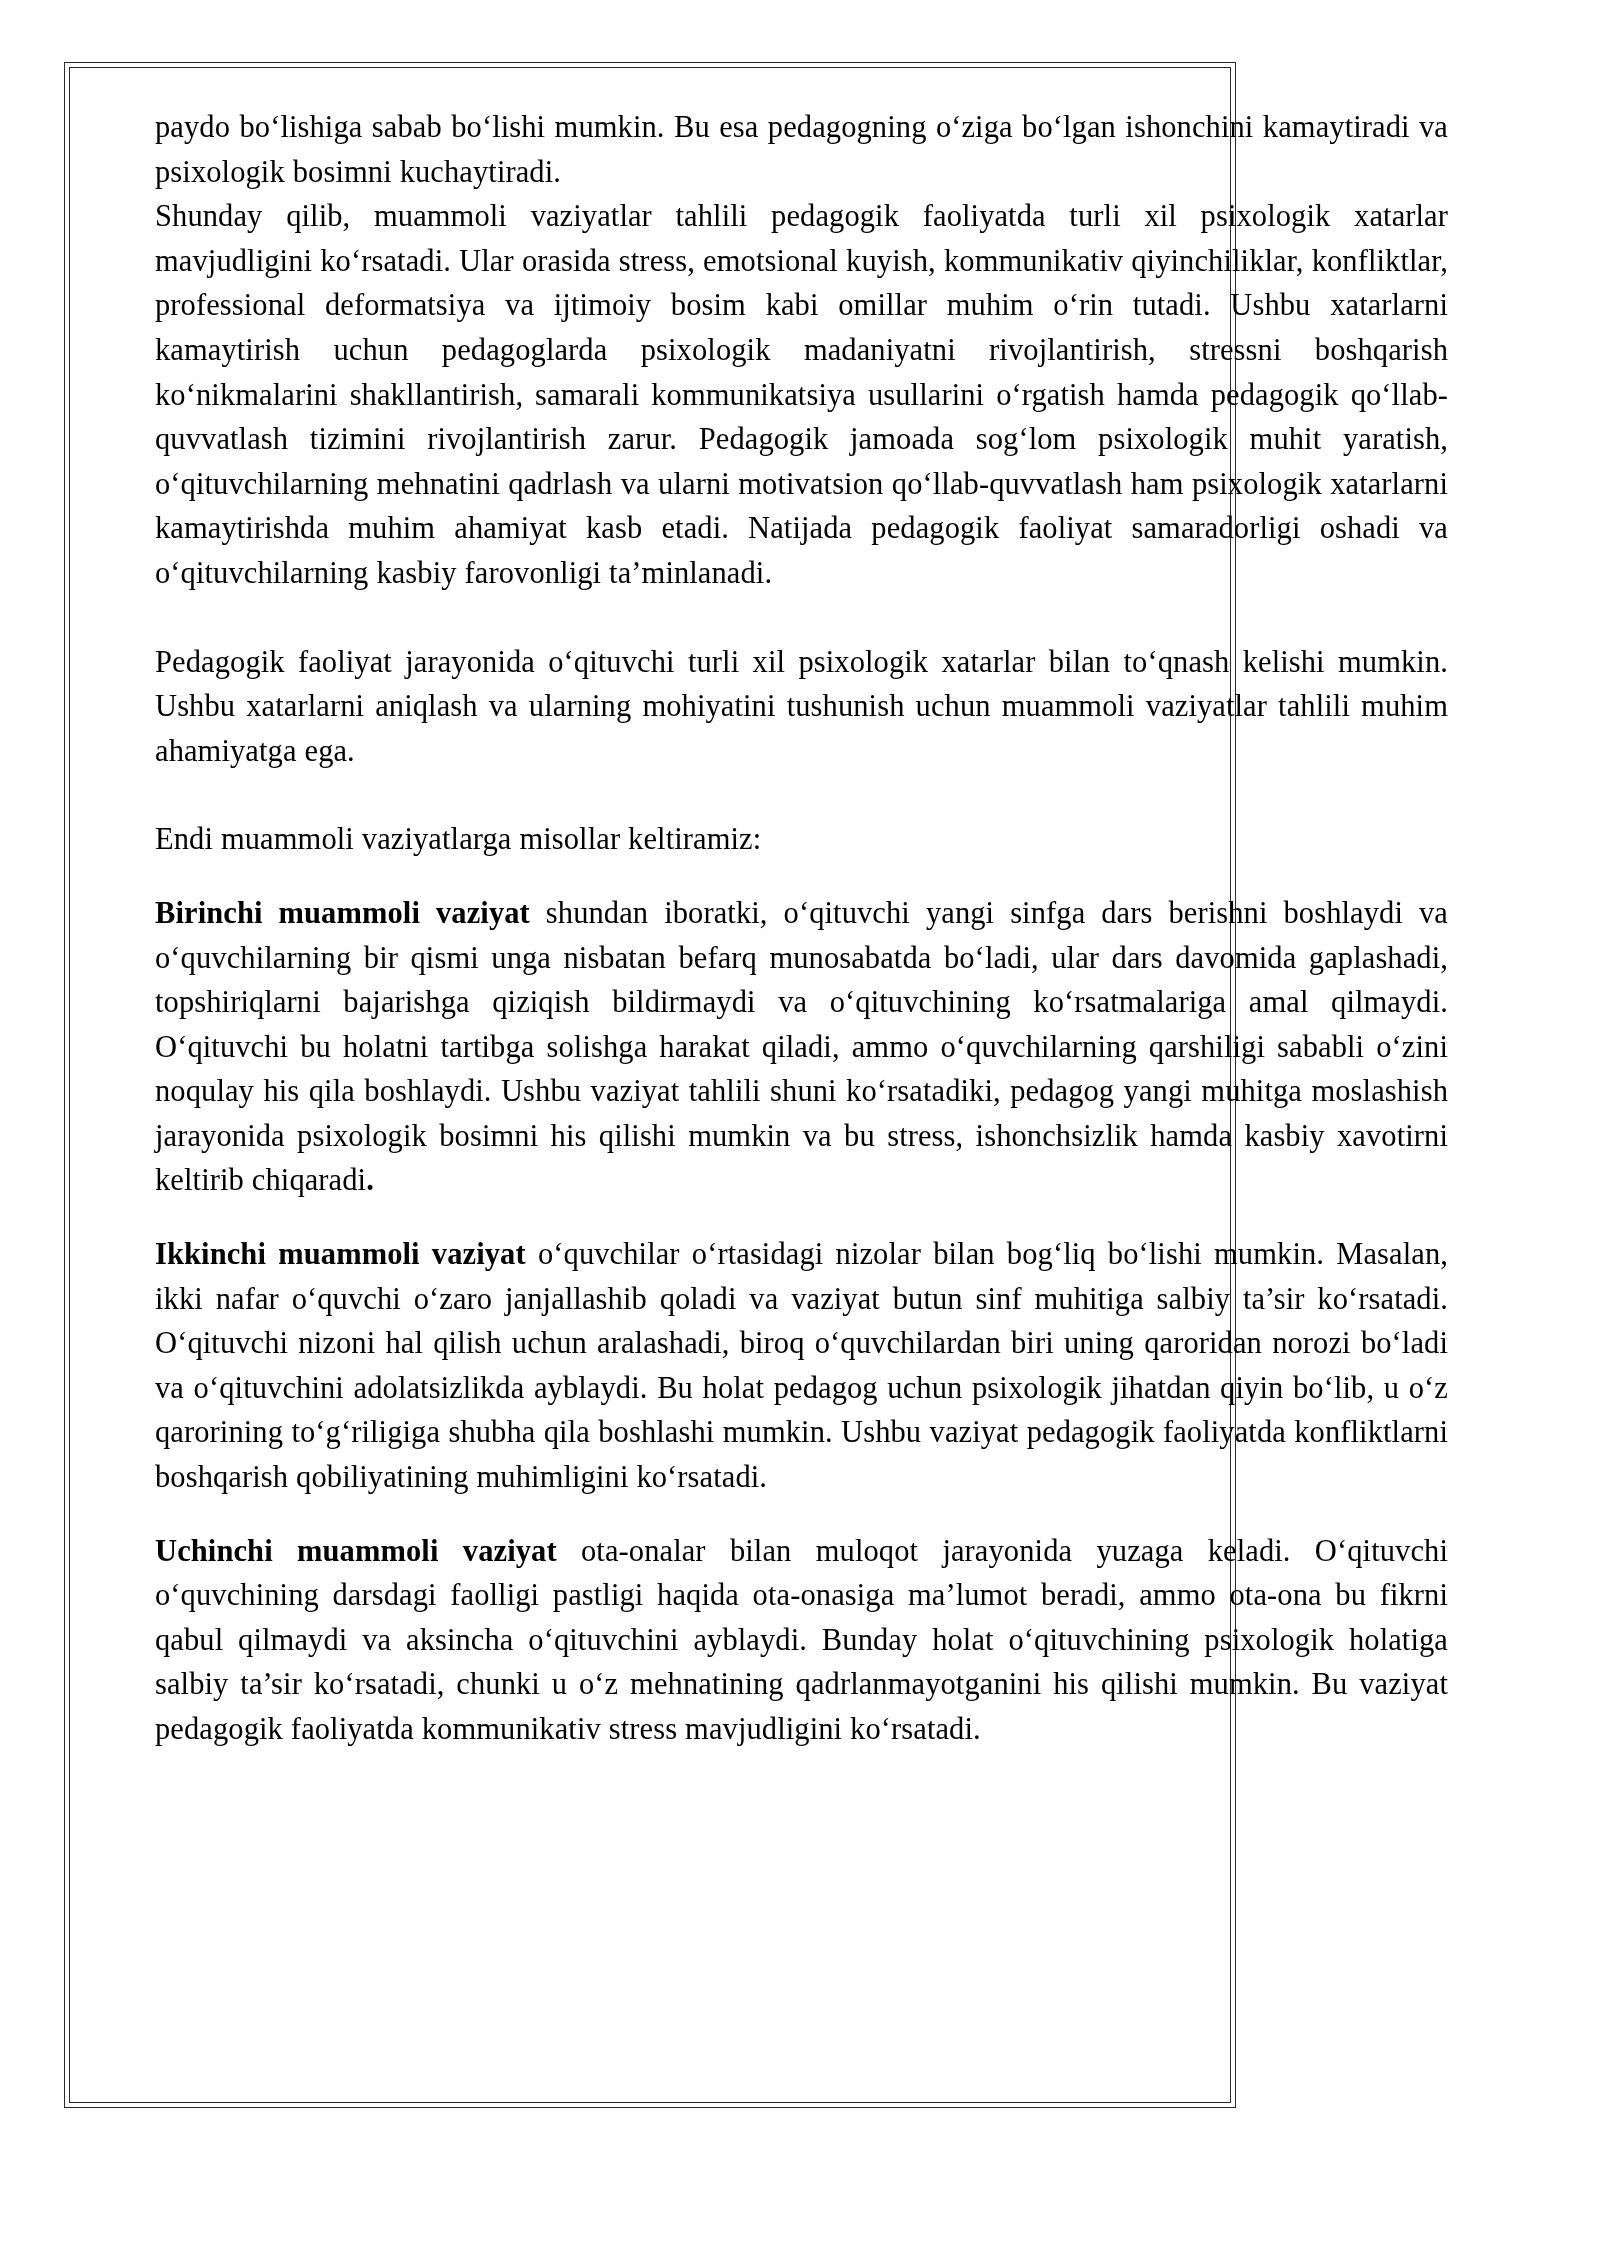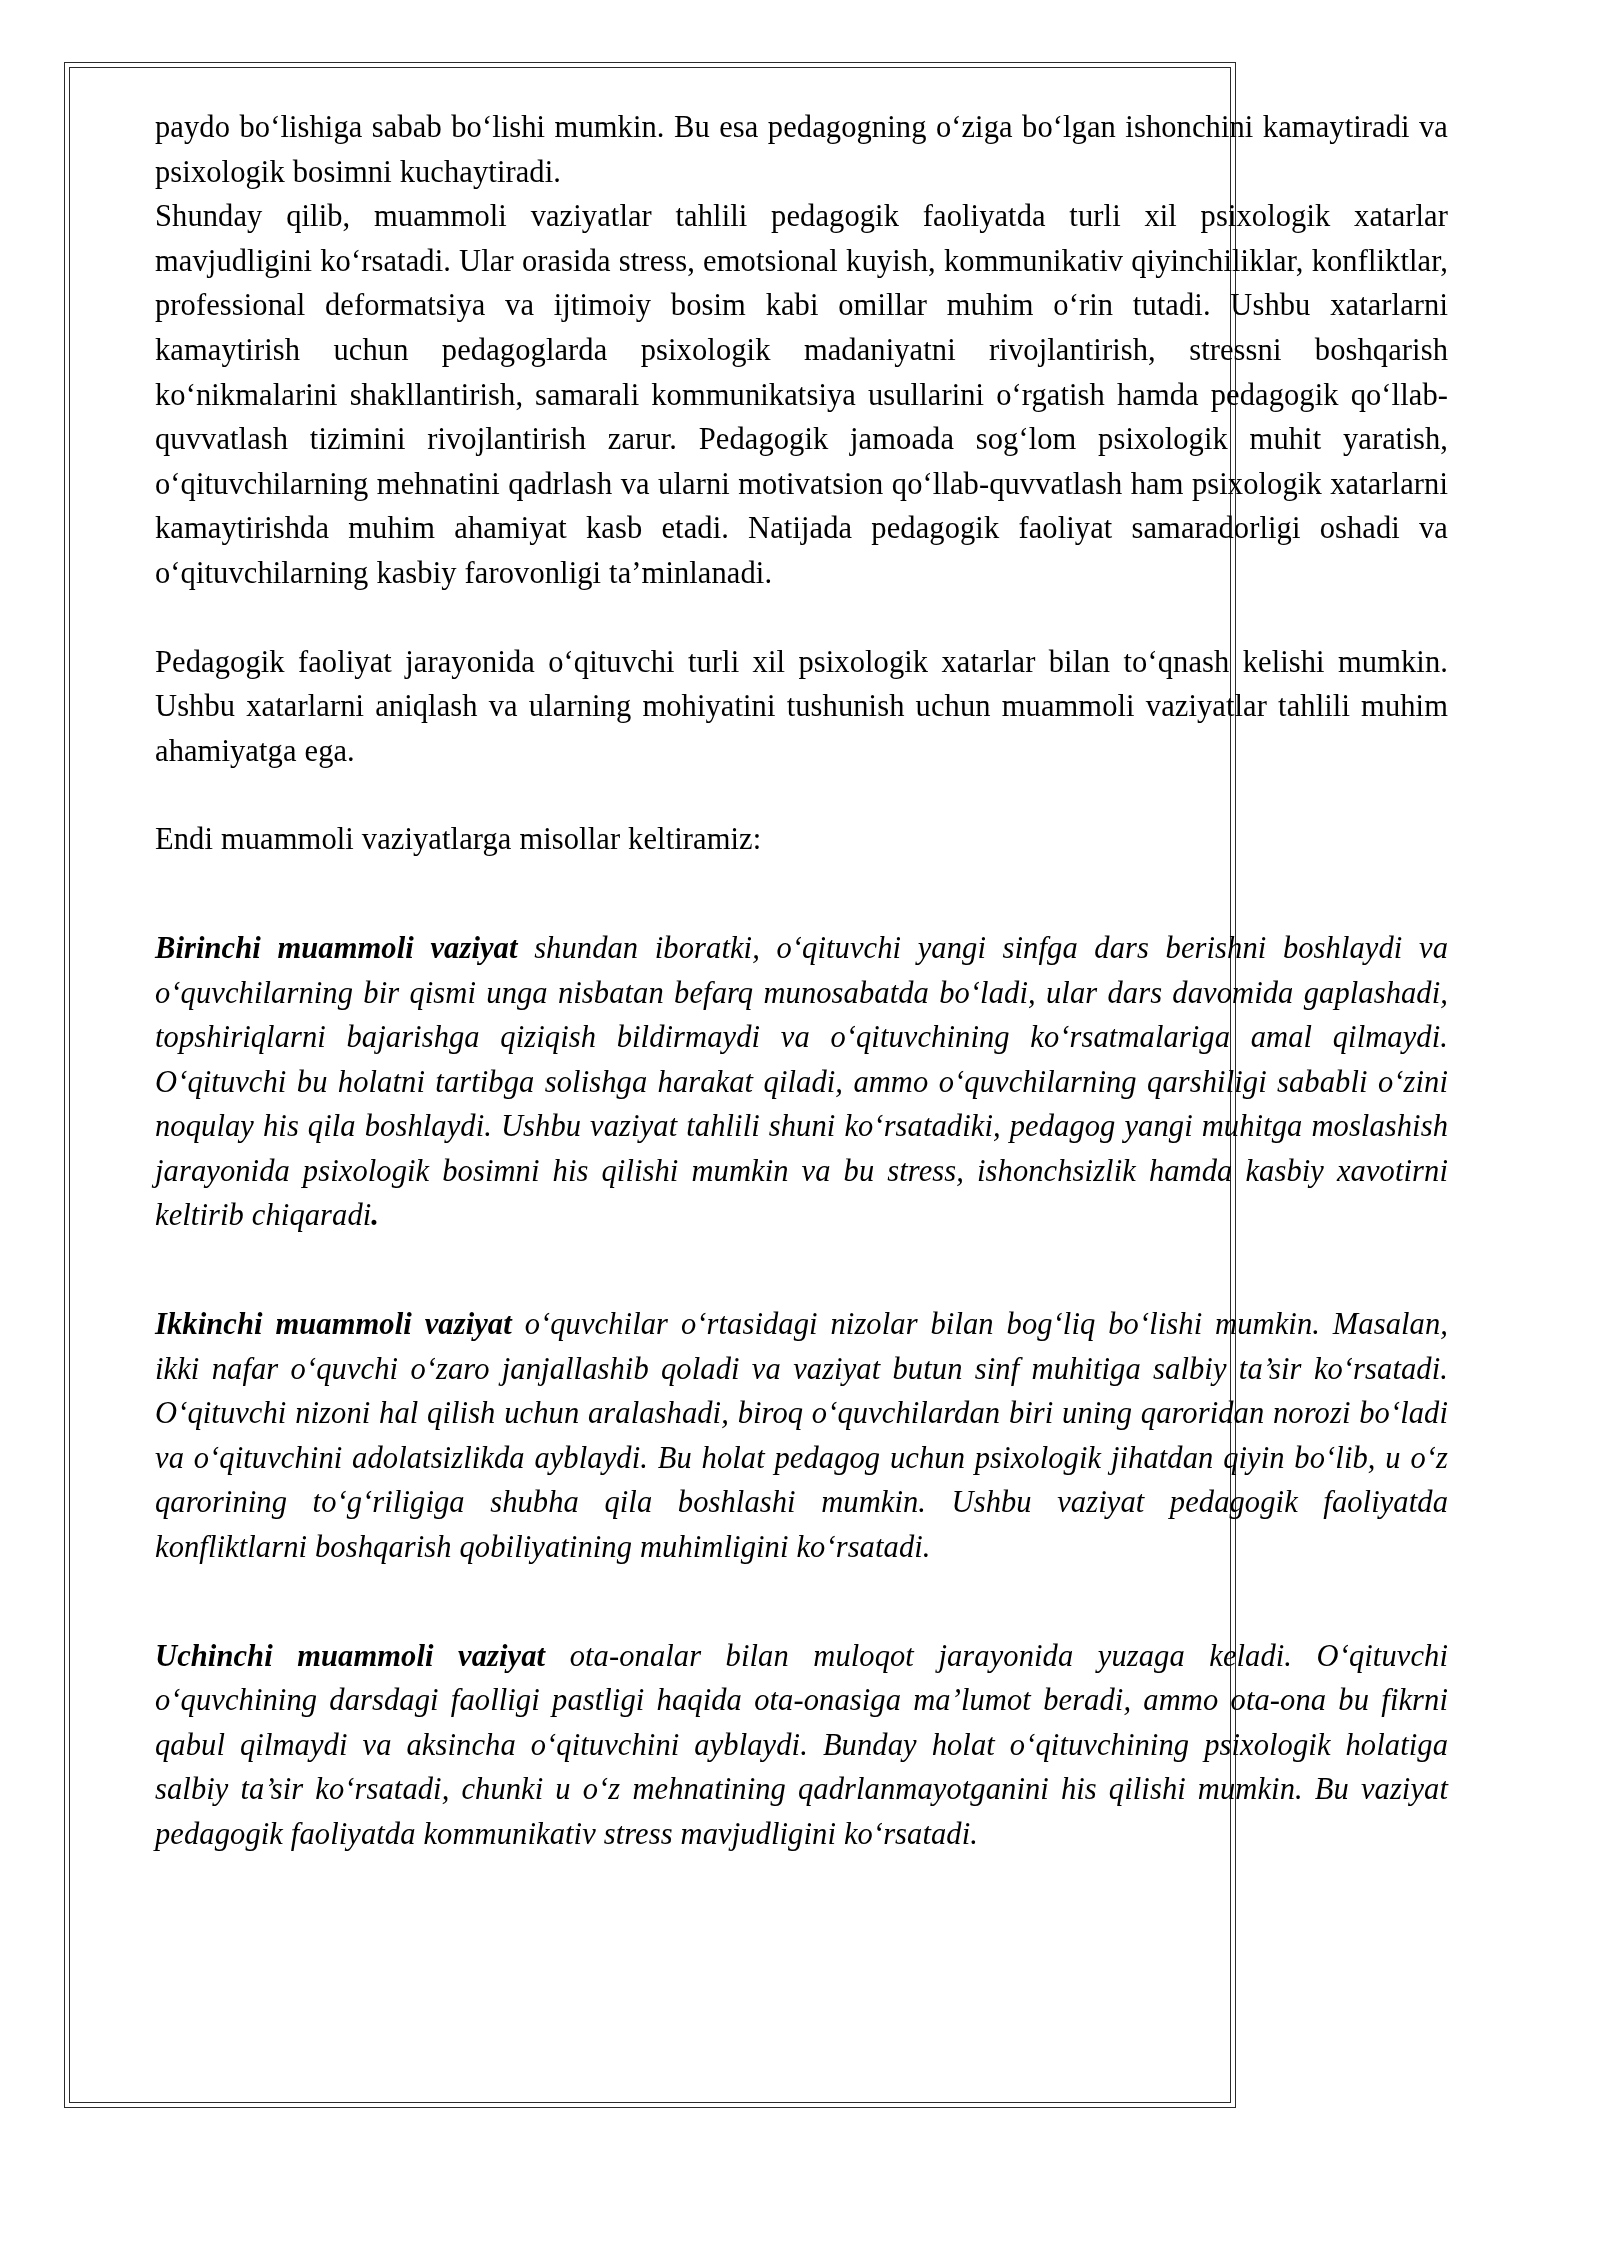--- a/index.html
+++ b/index.html
@@ -52,21 +52,21 @@
     text-align: justify;
     text-justify: inter-word;
     letter-spacing: 0.1px;
     word-spacing: 0.2px;
   }
 
   
   .para-run { margin-bottom: 0; }
 
   .gap-large { margin-top: 44px; }
-  .gap-para  { margin-top: 64px; font-style: italic; }
+  .gap-para  { margin-top: 29px; }
 
   b.lead {
     font-weight: bold;
   }
 
   
   p { text-align-last: left; }
 </style>
 </head>
 <body>

